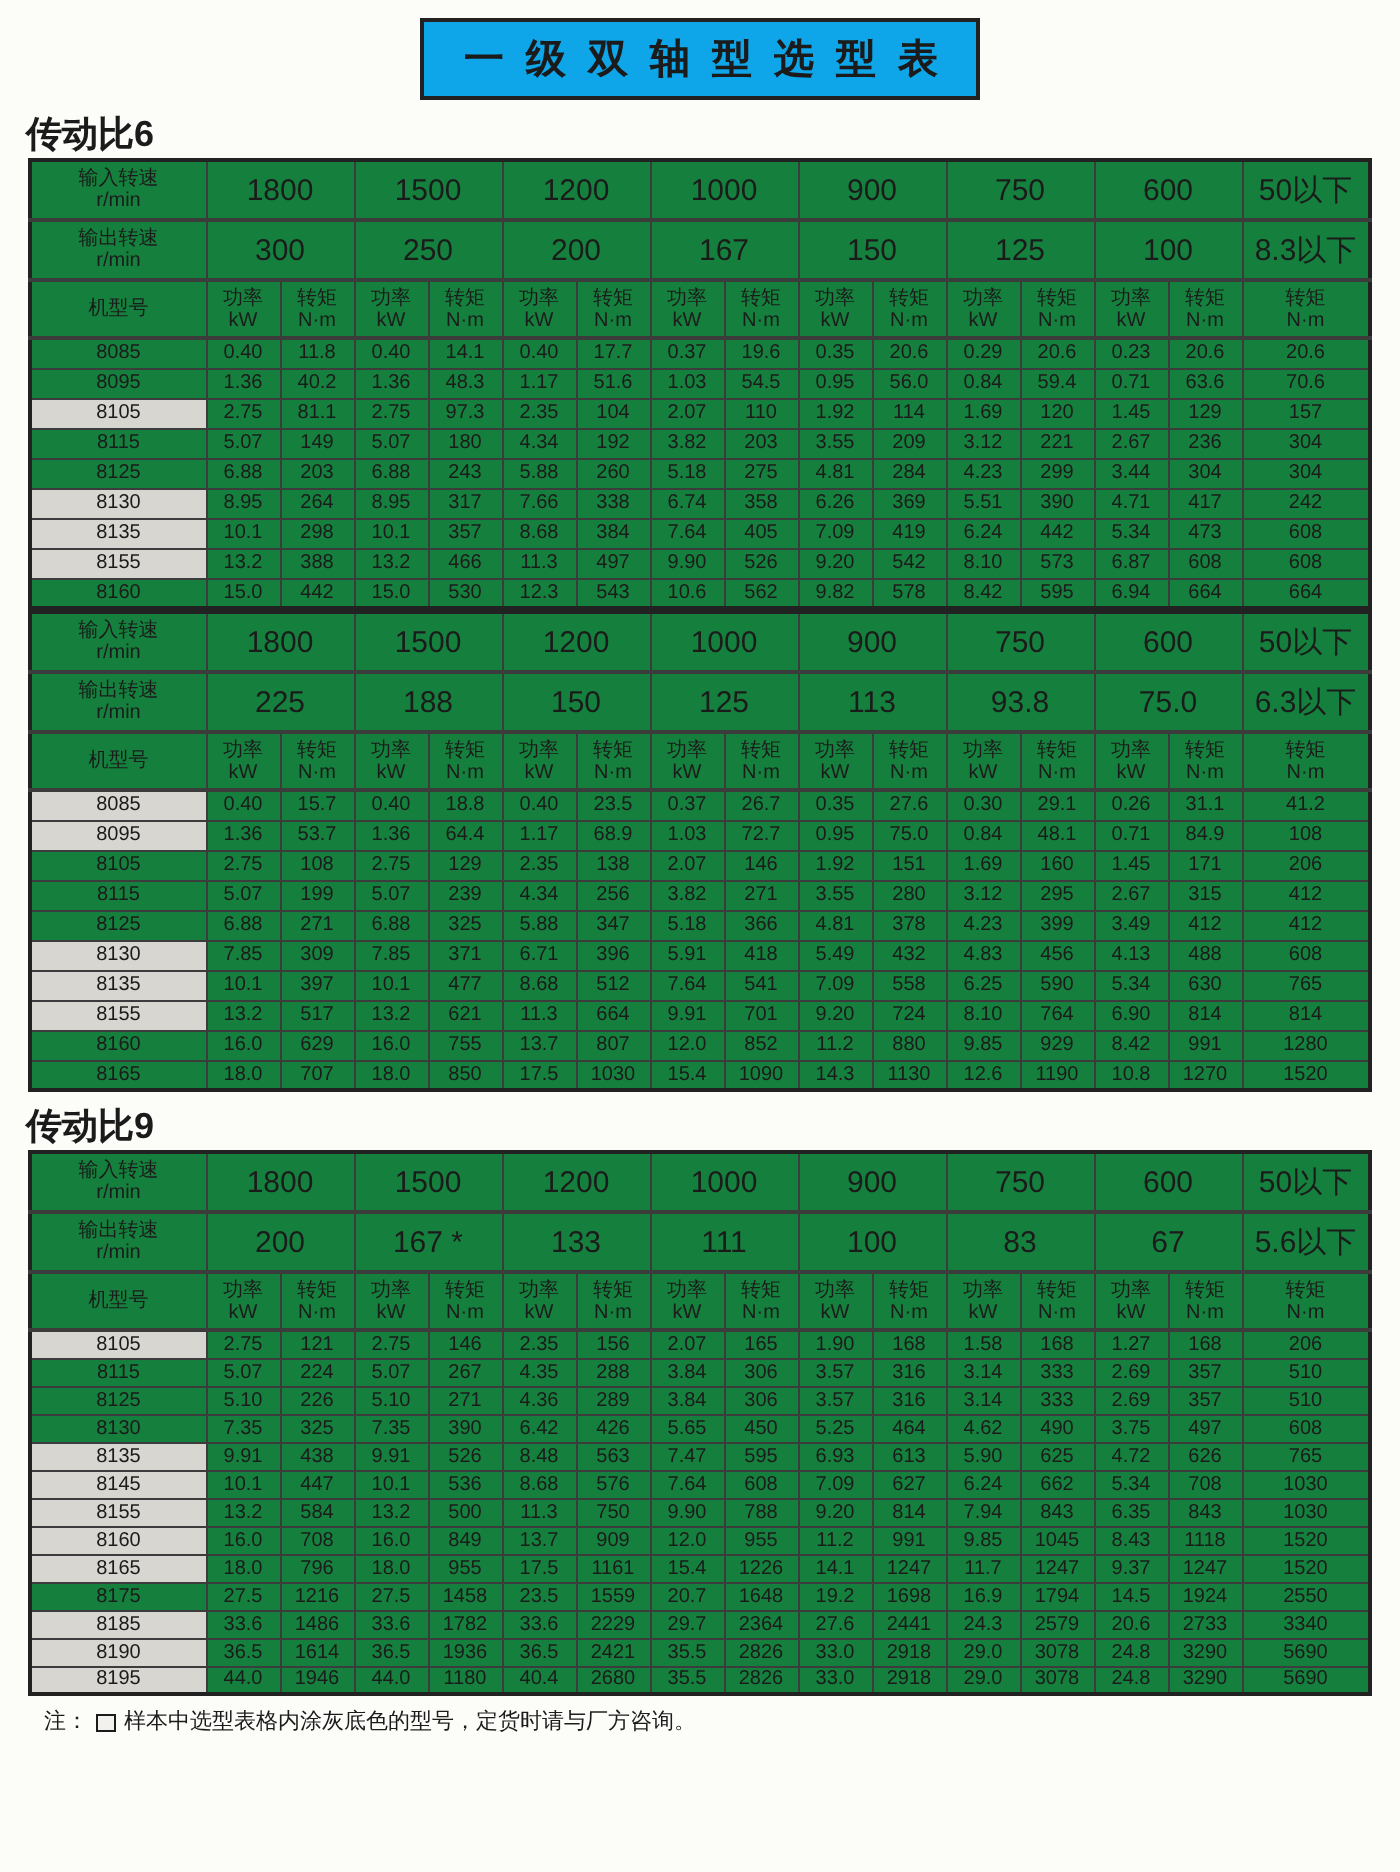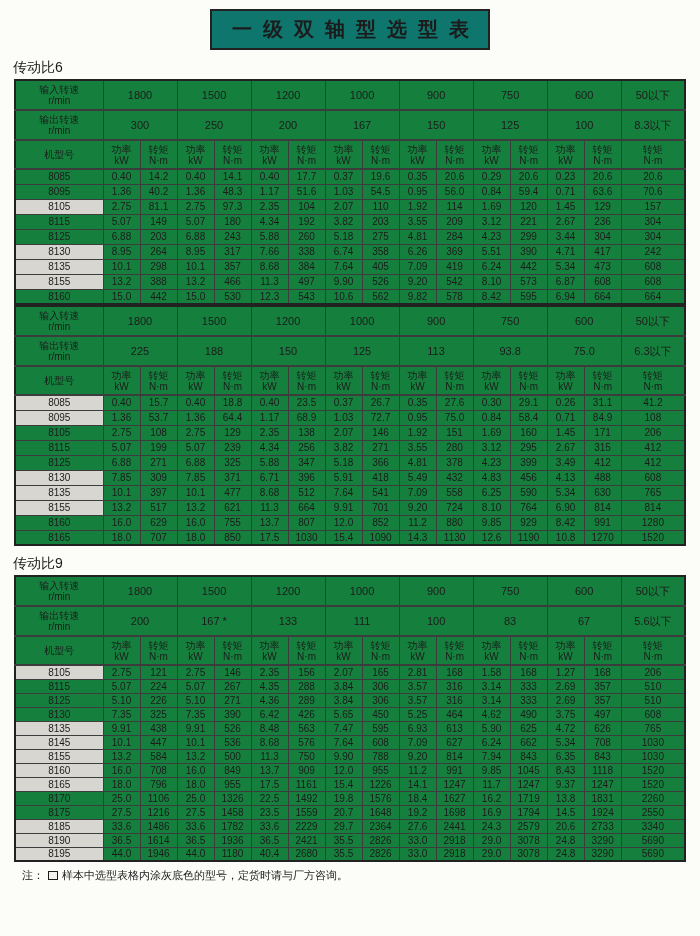--- a/index.html
+++ b/index.html
@@ -9,36 +9,36 @@
   *{box-sizing:border-box; margin:0; padding:0;}
   html,body{width:700px;}
   body{
     height:936px; background:var(--bg); color:var(--ink);
     font-family:"Liberation Sans","DejaVu Sans",sans-serif;
     overflow:hidden;
   }
   .title-box{
     width:fit-content; margin:9px auto 0; border:2px solid var(--heavy);
     padding:5px 8px 5px 20px; font-size:20px; font-weight:bold;
-    letter-spacing:11px; background:#0f766e;
+    letter-spacing:11px; background:#0ea5e9;
   }
   .sec-title{
-    font-size:14px; font-weight:normal; margin:9px 0 3px 13px; line-height:17px;
+    font-size:18px; font-weight:bold; margin:9px 0 3px 13px; line-height:17px;
   }
   table.sel{
     width:672px; margin-left:14px; border-collapse:collapse;
     table-layout:fixed; border:2px solid var(--heavy); background:#15803d;
   }
   table.sel td{
     border:1px solid var(--line); text-align:center; vertical-align:middle;
     font-size:10px; line-height:11px; overflow:hidden; white-space:nowrap;
   }
   col.c-model{width:88px;} col.c-v{width:37px;} col.c-last{width:64px;}
   tr.hr td{height:30px; border-bottom-width:2px;}
-  tr.hr td.spd{font-size:11px;}
+  tr.hr td.spd{font-size:15px;}
   tr.hr td.lab{font-size:10px;}
   tr.hr3 td{height:29px;}
   tr.dr td{height:15px; padding:0 1px;}
   table.t3 tr.dr td{height:14px;}
   td.mod.shaded{background:var(--shaded);}
   .note{
     margin:6px 0 0 22px; font-size:11px; line-height:14px;
     display:flex; align-items:center; gap:2px;
   }
   .swatch{
@@ -113,21 +113,21 @@
             <td class="sub">转矩<br>N·m</td>
             <td class="sub">功率<br>kW</td>
             <td class="sub">转矩<br>N·m</td>
             <td class="sub">功率<br>kW</td>
             <td class="sub">转矩<br>N·m</td>
             <td class="sub">转矩<br>N·m</td>
           </tr>
           <tr class="dr">
             <td class="mod">8085</td>
             <td class="val">0.40</td>
-            <td class="val">14.2</td>
+            <td class="val">11.8</td>
             <td class="val">0.40</td>
             <td class="val">14.1</td>
             <td class="val">0.40</td>
             <td class="val">17.7</td>
             <td class="val">0.37</td>
             <td class="val">19.6</td>
             <td class="val">0.35</td>
             <td class="val">20.6</td>
             <td class="val">0.29</td>
             <td class="val">20.6</td>
@@ -368,21 +368,21 @@
             <td class="val">53.7</td>
             <td class="val">1.36</td>
             <td class="val">64.4</td>
             <td class="val">1.17</td>
             <td class="val">68.9</td>
             <td class="val">1.03</td>
             <td class="val">72.7</td>
             <td class="val">0.95</td>
             <td class="val">75.0</td>
             <td class="val">0.84</td>
-            <td class="val">58.4</td>
+            <td class="val">48.1</td>
             <td class="val">0.71</td>
             <td class="val">84.9</td>
             <td class="val">108</td>
           </tr>
           <tr class="dr">
             <td class="mod">8105</td>
             <td class="val">2.75</td>
             <td class="val">108</td>
             <td class="val">2.75</td>
             <td class="val">129</td>
@@ -593,21 +593,21 @@
           <tr class="dr">
             <td class="mod shaded">8105</td>
             <td class="val">2.75</td>
             <td class="val">121</td>
             <td class="val">2.75</td>
             <td class="val">146</td>
             <td class="val">2.35</td>
             <td class="val">156</td>
             <td class="val">2.07</td>
             <td class="val">165</td>
-            <td class="val">2.81</td>
+            <td class="val">1.90</td>
             <td class="val">168</td>
             <td class="val">1.58</td>
             <td class="val">168</td>
             <td class="val">1.27</td>
             <td class="val">168</td>
             <td class="val">206</td>
           </tr>
           <tr class="dr">
             <td class="mod">8115</td>
             <td class="val">5.07</td>
@@ -746,38 +746,20 @@
             <td class="val">1226</td>
             <td class="val">14.1</td>
             <td class="val">1247</td>
             <td class="val">11.7</td>
             <td class="val">1247</td>
             <td class="val">9.37</td>
             <td class="val">1247</td>
             <td class="val">1520</td>
           </tr>
           <tr class="dr">
-            <td class="mod">8170</td>
-            <td class="val">25.0</td>
-            <td class="val">1106</td>
-            <td class="val">25.0</td>
-            <td class="val">1326</td>
-            <td class="val">22.5</td>
-            <td class="val">1492</td>
-            <td class="val">19.8</td>
-            <td class="val">1576</td>
-            <td class="val">18.4</td>
-            <td class="val">1627</td>
-            <td class="val">16.2</td>
-            <td class="val">1719</td>
-            <td class="val">13.8</td>
-            <td class="val">1831</td>
-            <td class="val">2260</td>
-          </tr>
-          <tr class="dr">
             <td class="mod">8175</td>
             <td class="val">27.5</td>
             <td class="val">1216</td>
             <td class="val">27.5</td>
             <td class="val">1458</td>
             <td class="val">23.5</td>
             <td class="val">1559</td>
             <td class="val">20.7</td>
             <td class="val">1648</td>
             <td class="val">19.2</td>

